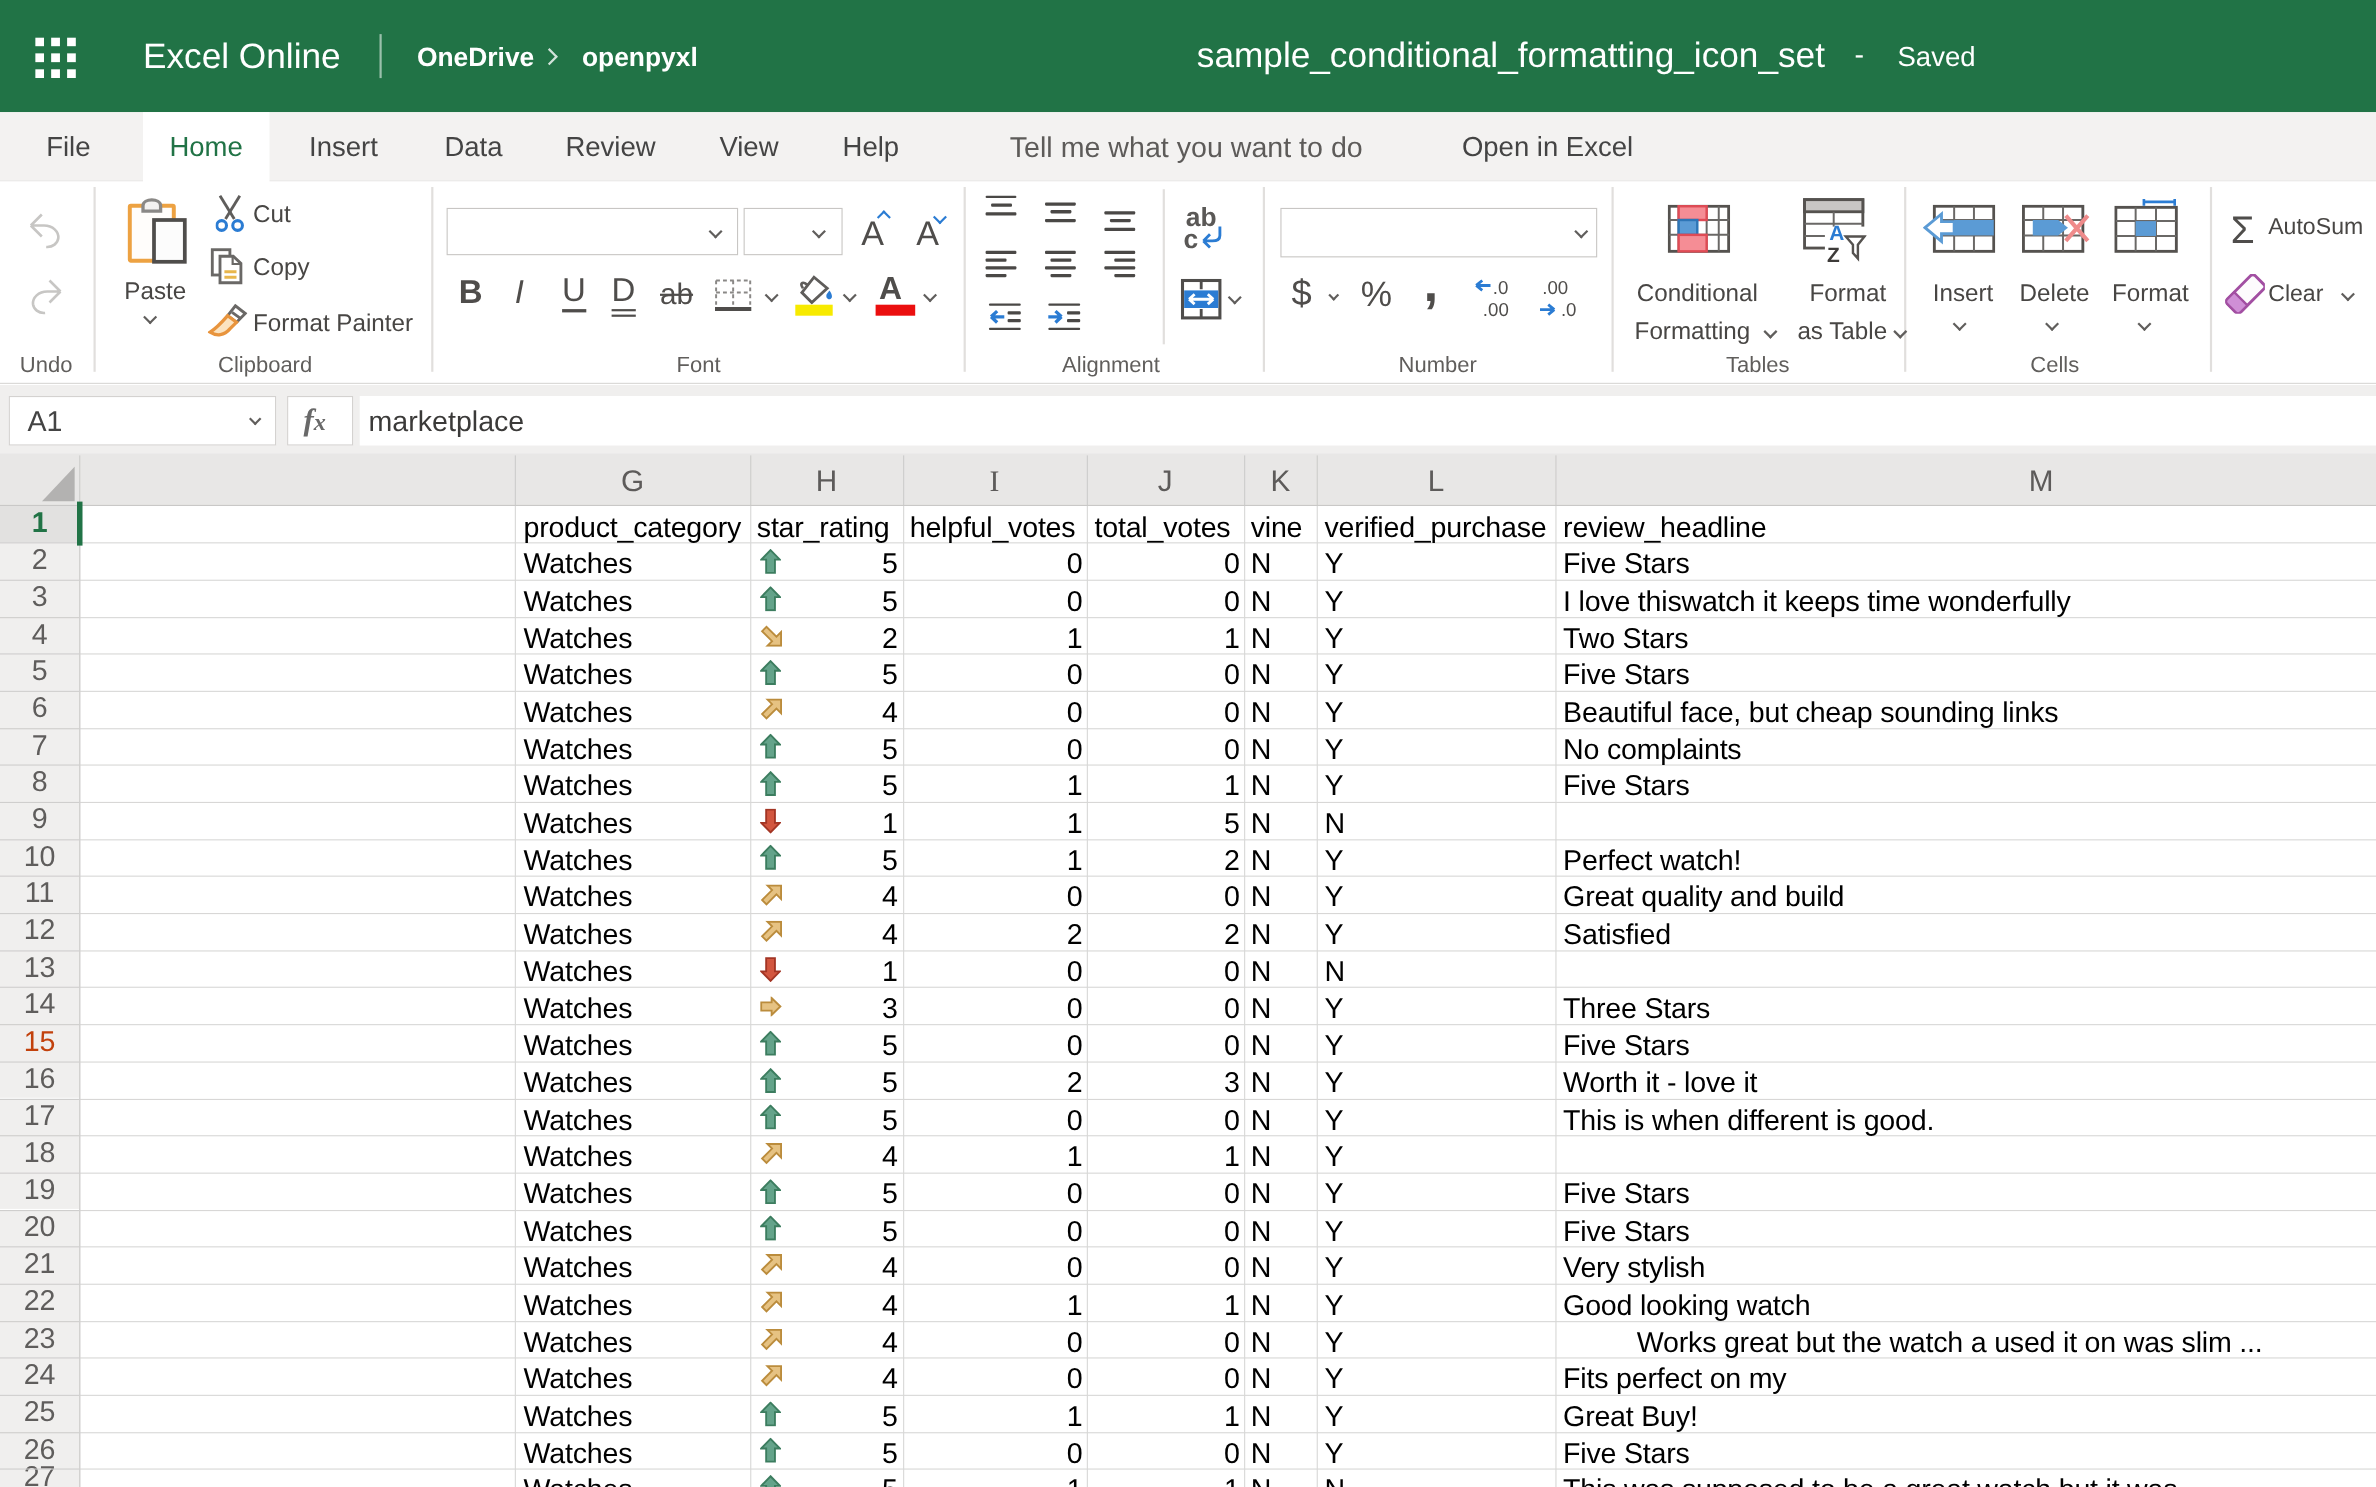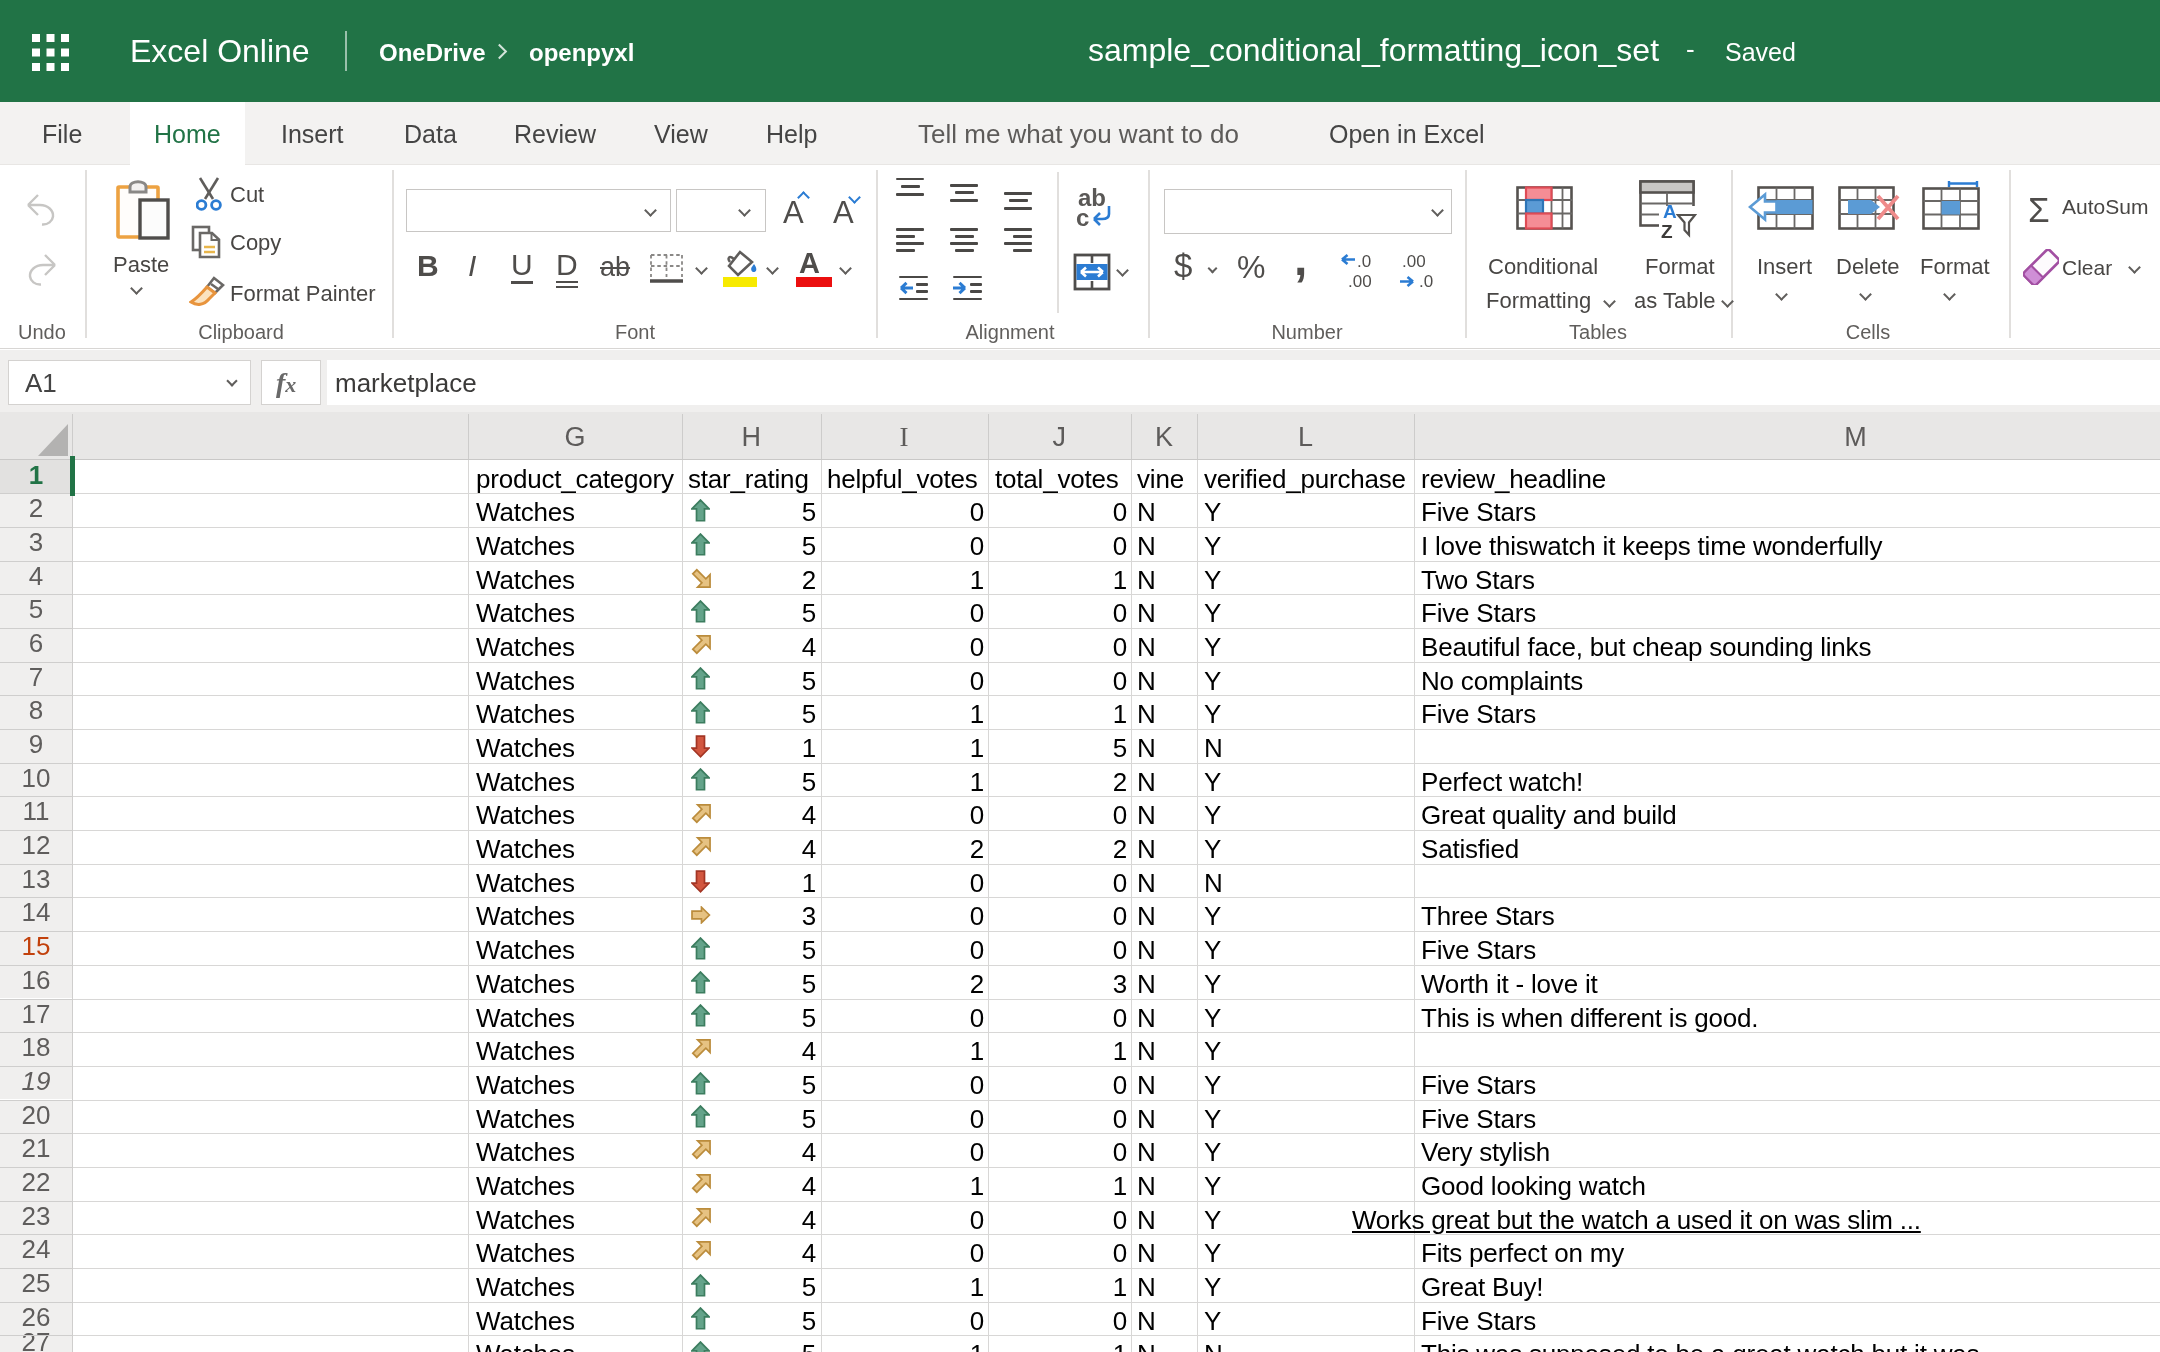--- a/index.html
+++ b/index.html
@@ -312,21 +312,21 @@
 <div class="abs" style="left:0;top:729.0px;width:72px;height:33.7px;background:#f0efee;color:#5f5d5c;font-size:26px;line-height:31.0px;text-align:center;">9</div>
 <div class="abs" style="left:0;top:762.7px;width:72px;height:33.7px;background:#f0efee;color:#5f5d5c;font-size:26px;line-height:31.0px;text-align:center;">10</div>
 <div class="abs" style="left:0;top:796.4px;width:72px;height:33.7px;background:#f0efee;color:#5f5d5c;font-size:26px;line-height:31.0px;text-align:center;">11</div>
 <div class="abs" style="left:0;top:830.1px;width:72px;height:33.7px;background:#f0efee;color:#5f5d5c;font-size:26px;line-height:31.0px;text-align:center;">12</div>
 <div class="abs" style="left:0;top:863.8px;width:72px;height:33.7px;background:#f0efee;color:#5f5d5c;font-size:26px;line-height:31.0px;text-align:center;">13</div>
 <div class="abs" style="left:0;top:897.4px;width:72px;height:33.7px;background:#f0efee;color:#5f5d5c;font-size:26px;line-height:31.0px;text-align:center;">14</div>
 <div class="abs" style="left:0;top:931.1px;width:72px;height:33.7px;background:#f0efee;color:#c2410c;font-size:26px;line-height:31.0px;text-align:center;">15</div>
 <div class="abs" style="left:0;top:964.8px;width:72px;height:33.7px;background:#f0efee;color:#5f5d5c;font-size:26px;line-height:31.0px;text-align:center;">16</div>
 <div class="abs" style="left:0;top:998.5px;width:72px;height:33.7px;background:#f0efee;color:#5f5d5c;font-size:26px;line-height:31.0px;text-align:center;">17</div>
 <div class="abs" style="left:0;top:1032.2px;width:72px;height:33.7px;background:#f0efee;color:#5f5d5c;font-size:26px;line-height:31.0px;text-align:center;">18</div>
-<div class="abs" style="left:0;top:1065.8px;width:72px;height:33.7px;background:#f0efee;color:#5f5d5c;font-size:26px;line-height:31.0px;text-align:center;font-style:italic;">19</div>
+<div class="abs" style="left:0;top:1065.8px;width:72px;height:33.7px;background:#f0efee;color:#5f5d5c;font-size:26px;line-height:31.0px;text-align:center;">19</div>
 <div class="abs" style="left:0;top:1099.5px;width:72px;height:33.7px;background:#f0efee;color:#5f5d5c;font-size:26px;line-height:31.0px;text-align:center;">20</div>
 <div class="abs" style="left:0;top:1133.2px;width:72px;height:33.7px;background:#f0efee;color:#5f5d5c;font-size:26px;line-height:31.0px;text-align:center;">21</div>
 <div class="abs" style="left:0;top:1166.9px;width:72px;height:33.7px;background:#f0efee;color:#5f5d5c;font-size:26px;line-height:31.0px;text-align:center;">22</div>
 <div class="abs" style="left:0;top:1200.6px;width:72px;height:33.7px;background:#f0efee;color:#5f5d5c;font-size:26px;line-height:31.0px;text-align:center;">23</div>
 <div class="abs" style="left:0;top:1234.2px;width:72px;height:33.7px;background:#f0efee;color:#5f5d5c;font-size:26px;line-height:31.0px;text-align:center;">24</div>
 <div class="abs" style="left:0;top:1267.9px;width:72px;height:33.7px;background:#f0efee;color:#5f5d5c;font-size:26px;line-height:31.0px;text-align:center;">25</div>
 <div class="abs" style="left:0;top:1301.6px;width:72px;height:33.7px;background:#f0efee;color:#5f5d5c;font-size:26px;line-height:31.0px;text-align:center;">26</div>
 <div class="abs" style="left:0;top:1335.3px;width:72px;height:16.7px;background:#f0efee;color:#5f5d5c;font-size:26px;line-height:15.4px;text-align:center;">27</div>
 <div class="abs" style="left:0;top:493.3px;width:72px;height:1px;background:#cfcecd;"></div>
 <div class="abs" style="left:0;top:527.0px;width:72px;height:1px;background:#cfcecd;"></div>
@@ -624,21 +624,21 @@
 <div class="abs" style="left:0;top:1200.6px;width:2160px;height:33.68px;font-size:26px;letter-spacing:-0.2px;color:#000;">
 <div class="abs" style="left:476px;line-height:38px;">Watches</div>
 <svg class="abs" style="left:691px;top:7.3px" width="20" height="20" viewBox="0 0 21 21">
       <use href="#p-ur" fill="#e6c282" stroke="#bb8c3c" stroke-width="1.8"></use>
     </svg>
 <div class="abs" style="left:682px;width:134px;text-align:right;line-height:38px;">4</div>
 <div class="abs" style="left:821px;width:163px;text-align:right;line-height:38px;">0</div>
 <div class="abs" style="left:989px;width:138px;text-align:right;line-height:38px;">0</div>
 <div class="abs" style="left:1137px;line-height:38px;">N</div>
 <div class="abs" style="left:1204px;line-height:38px;">Y</div>
-<div class="abs" style="left:1352px;line-height:38px;white-space:nowrap;text-decoration:underline;">Works great but the watch a used it on was slim ...</div>
+<div class="abs" style="left:1488px;line-height:38px;white-space:nowrap;">Works great but the watch a used it on was slim ...</div>
 </div>
 <div class="abs" style="left:0;top:1234.2px;width:2160px;height:33.68px;font-size:26px;letter-spacing:-0.2px;color:#000;">
 <div class="abs" style="left:476px;line-height:38px;">Watches</div>
 <svg class="abs" style="left:691px;top:7.3px" width="20" height="20" viewBox="0 0 21 21">
       <use href="#p-ur" fill="#e6c282" stroke="#bb8c3c" stroke-width="1.8"></use>
     </svg>
 <div class="abs" style="left:682px;width:134px;text-align:right;line-height:38px;">4</div>
 <div class="abs" style="left:821px;width:163px;text-align:right;line-height:38px;">0</div>
 <div class="abs" style="left:989px;width:138px;text-align:right;line-height:38px;">0</div>
 <div class="abs" style="left:1137px;line-height:38px;">N</div>

